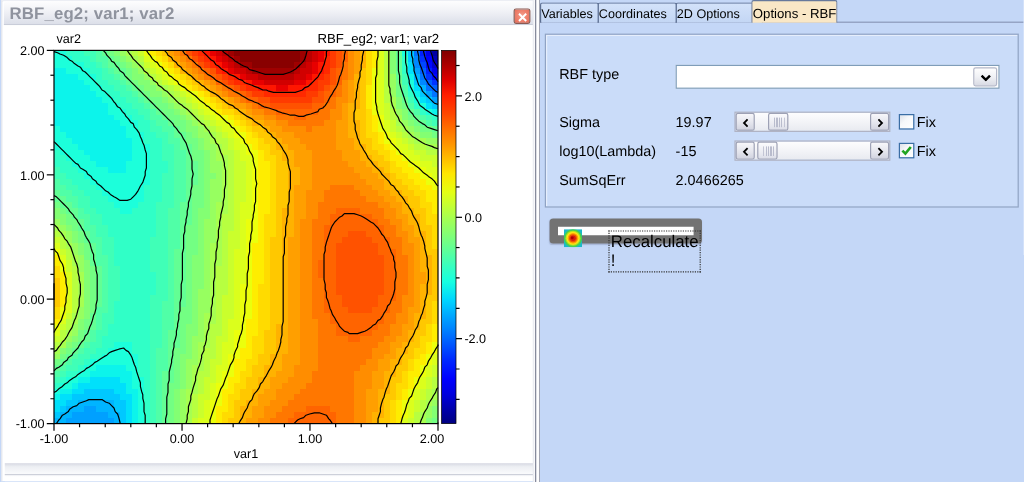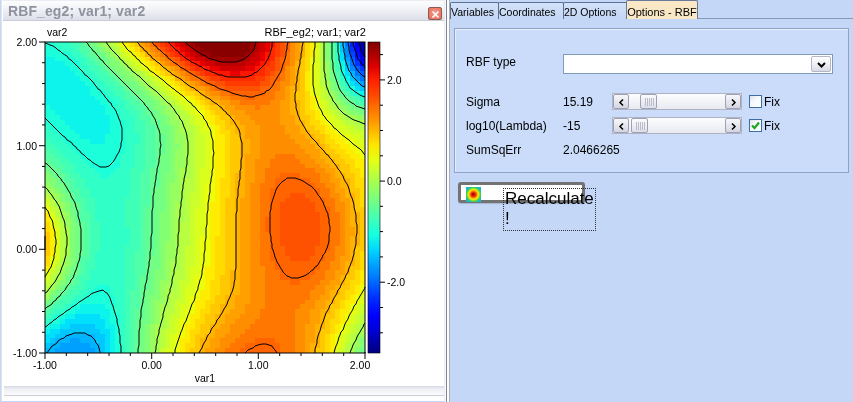--- a/index.html
+++ b/index.html
@@ -6,34 +6,34 @@
 #tbar{position:absolute;left:1px;top:0px;width:442px;height:20px;background:linear-gradient(180deg,#fdfdfe 0%,#f2f3f7 40%,#dcdfe9 100%);border-radius:3px 3px 0 0;border-bottom:1px solid #c9cdd9}
 #tbar .t{position:absolute;left:5px;top:2px;font-size:14px;font-weight:bold;color:#8f939e;letter-spacing:0.1px}
 #closeb{position:absolute;left:425px;top:6px;width:14px;height:13px;border:1px solid #8b5a52;border-radius:2px;background:radial-gradient(circle at 50% 45%,#f29b89 0%,#ee7f6b 55%,#e66b56 100%)}
 #closeb svg{position:absolute;left:2px;top:2px}
 #client{position:absolute;left:2px;top:21px;width:441px;height:364px;background:#fff}
 #bstrip{position:absolute;left:2px;top:385px;width:441px;height:15px;background:linear-gradient(180deg,#d6d8e2 0%,#edeff3 20%,#f8f9fb 55%,#ffffff 80%)}
 #wrb{position:absolute;left:444px;top:0;width:6px;height:402px;background:linear-gradient(90deg,#e3e5ec 0%,#fafafc 25%,#70758a 40%,#ffffff 55%,#fdfdfe 80%,#70758a 100%)}
 #panel{position:absolute;left:450px;top:0;width:403px;height:402px;background:#c4d7f7}
 .tab{position:absolute;top:2px;height:17px;background:linear-gradient(180deg,#d3e2fa,#c3d6f4);border:1px solid #5d6f92;border-bottom:none;border-radius:2px 2px 0 0;font-size:10.5px;color:#000;text-align:left;line-height:18px;white-space:nowrap;overflow:hidden}
 #tabline{position:absolute;left:0;top:18px;width:403px;height:1px;background:#8a98b8}
-#atab{position:absolute;top:0px;height:19px;background:#f9e7c6;border:1px solid #66789b;border-bottom:none;border-radius:2px 2px 0 0;font-size:11px;color:#000;text-align:center;line-height:22px;white-space:nowrap;overflow:hidden;z-index:3}
+#atab{position:absolute;top:0px;height:19px;background:#f9e7c6;border:1px solid #66789b;border-bottom:none;border-radius:2px 2px 0 0;font-size:11px;color:#000;text-align:right;line-height:22px;white-space:nowrap;overflow:hidden;z-index:3}
 #gbox{position:absolute;left:4px;top:28px;width:395px;height:145px;background:#cadcf9;border:1px solid #90a3c4;box-shadow:inset 0 1px 0 #e6eefc,inset 1px 0 0 #e6eefc}
 .lbl{position:absolute;font-size:12px;color:#000;white-space:nowrap}
 #combo{position:absolute;left:113px;top:54px;width:270px;height:20px;background:#fff;border:1px solid #7f9db9}
 #combo .ct{position:absolute;left:4px;top:2px;font-size:13px}
 #combo .db{position:absolute;right:1px;top:1px;width:20px;height:16px;background:linear-gradient(180deg,#fefefe,#f0f1f5 50%,#d9dbe4 100%);border:1px solid #b3b7c8;border-radius:2px}
 #combo .db svg{position:absolute;left:5px;top:5px}
 .sbar{position:absolute;width:130px;height:17px;background:linear-gradient(180deg,#fdfdfe,#f1f2f6 60%,#e8eaf0);border:1px solid #b0b3c4}
 .sbtn{position:absolute;top:0px;width:16px;height:15px;background:linear-gradient(180deg,#f7f7fa,#e3e4ec 60%,#d2d4e0);border:1px solid #9da1b5;border-radius:2px}
 .sbtn svg{position:absolute;left:4px;top:3px}
 .sthumb{position:absolute;top:0px;width:17px;height:15px;background:linear-gradient(180deg,#fbfbfd,#e8e9f0 70%,#dcdee8);border:1px solid #9da1b5;border-radius:2px}
 .ridges{position:absolute;left:4px;top:3px;width:9px;height:8px;background:repeating-linear-gradient(90deg,#b9bccd 0,#b9bccd 1px,transparent 1px,transparent 2px)}
 .cb{position:absolute;width:13px;height:13px;background:linear-gradient(135deg,#dde1e8 0%,#f6f8fa 40%,#fff 100%);border:1px solid #3a6ea5}
-.btn{position:absolute;background:#fff;border:3px solid #737373;border-radius:3px;font-size:17px;color:#000;box-shadow:0 1px 1px rgba(120,130,160,.4)}
+.btn{position:absolute;background:#fff;border:7px solid #737373;border-radius:3px;font-size:14px;color:#000;box-shadow:0 1px 1px rgba(120,130,160,.4)}
 </style></head><body>
 <div id="win">
   <div id="tbar">
       <span class="t">RBF_eg2; var1; var2</span>
     <div id="closeb">
         <svg width="9" height="9">
           <path d="M1.5 1.5L7.5 7.5M7.5 1.5L1.5 7.5" stroke="#fff" stroke-width="1.6"></path>
         </svg>
       </div>
   </div>
@@ -2663,21 +2663,21 @@
   <div id="gbox"></div>
   <div class="lbl" style="left:16px;top:55px">RBF type</div>
   <div id="combo">
     <div class="db">
         <svg width="9" height="6">
           <path d="M1 1L4.5 4.5L8 1" stroke="#000" stroke-width="2" fill="none"></path>
         </svg>
       </div>
   </div>
   <div class="lbl" style="left:16px;top:95px">Sigma</div>
-  <div class="lbl" style="left:113px;top:95px">15.19</div>
+  <div class="lbl" style="left:113px;top:95px">19.97</div>
   <div class="sbar" style="left:162px;top:93px">
     <div class="sbtn" style="left:0px">
         <svg width="7" height="9">
           <path d="M5 1.5L2 4.5L5 7.5" stroke="#000" stroke-width="1.5" fill="none"></path>
         </svg>
       </div>
     <div class="sthumb" style="left:27px">
         <div class="ridges"></div>
       </div>
     <div class="sbtn" style="right:0px">

